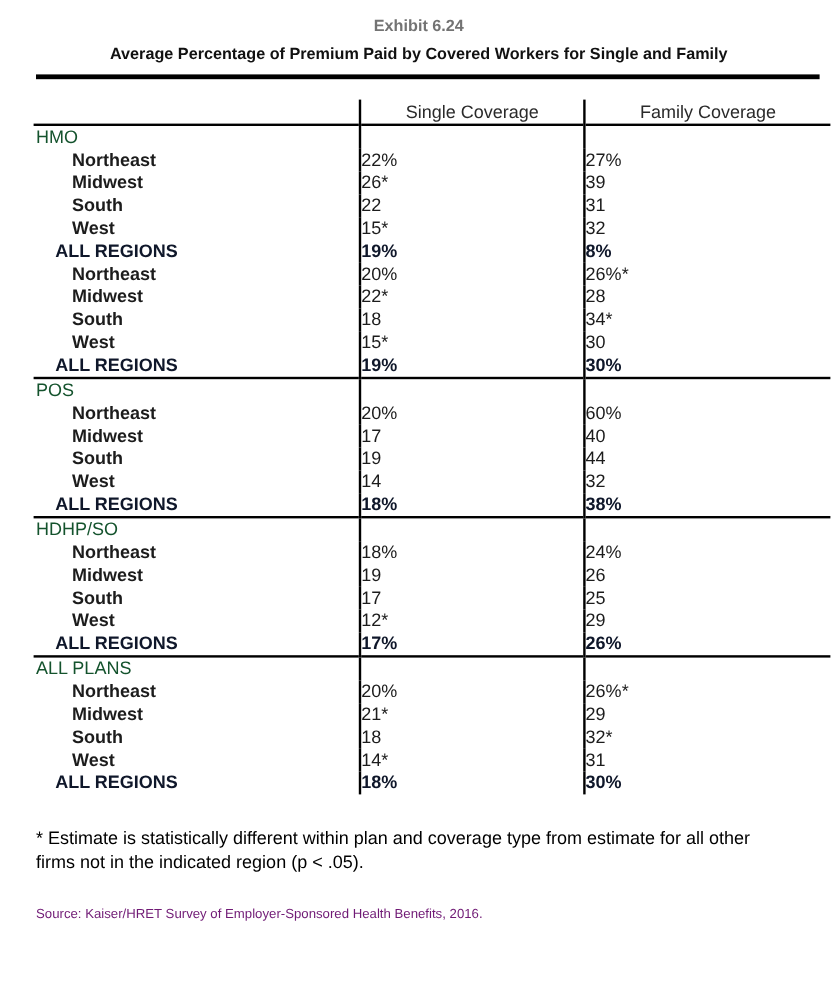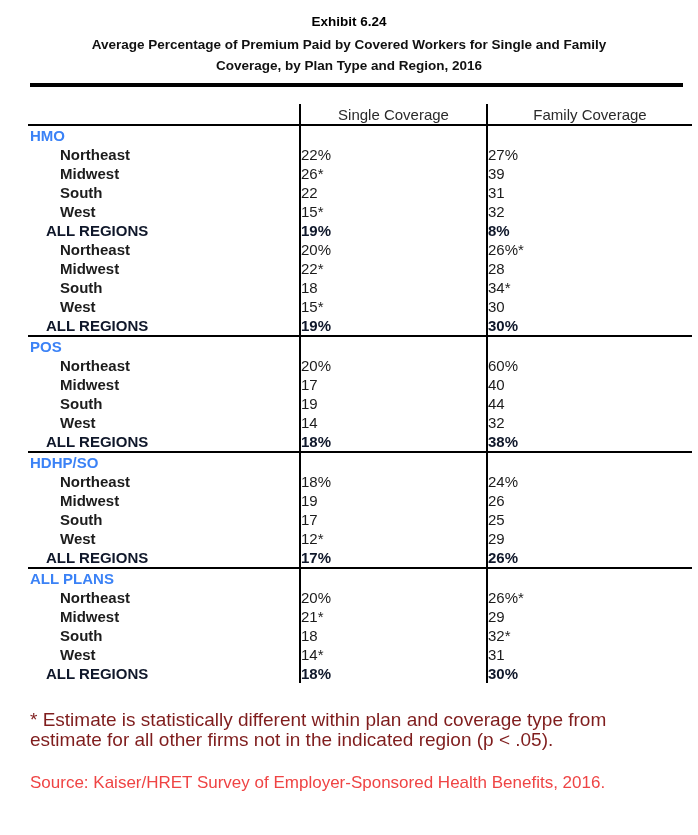--- a/index.html
+++ b/index.html
@@ -5,21 +5,21 @@
   html, body { margin: 0; padding: 0; background: #ffffff; }
   body {
     width: 698px; height: 835px; overflow: hidden;
     font-family: "Liberation Sans", "DejaVu Sans", sans-serif;
     color: #1c1c1c;
     -webkit-font-smoothing: antialiased;
   }
   .page { width: 698px; height: 835px; box-sizing: border-box; padding-top: 12px; }
 
   .exhibit-label {
-    text-align: center; font-size: 13.5px; font-weight: bold; color: #000000;
+    text-align: center; font-size: 13.5px; font-weight: bold; color: #737373;
     line-height: 20px;
   }
   .doc-title {
     text-align: center; font-size: 13.5px; font-weight: bold; color: #111;
     line-height: 21px; margin-top: 2px;
   }
   .title-rule { height: 4px; background: #000; margin: 7px 15px 0 30px; }
 
   table.exhibit-table {
     border-collapse: collapse; table-layout: fixed;
@@ -28,44 +28,43 @@
   }
   .exhibit-table th, .exhibit-table td {
     padding: 0; height: 19px; vertical-align: middle;
     white-space: nowrap; overflow: hidden;
   }
   .exhibit-table thead th { font-weight: normal; text-align: center; height: 20px; color: #2a2a2a; }
   .exhibit-table .bL { border-left: 2px solid #000; }
   .exhibit-table td.val { text-align: left; }
   .exhibit-table td.label { text-align: left; }
   .exhibit-table tr.plan-row td { border-top: 2px solid #000; }
-  .exhibit-table tr.plan-row td.label { font-weight: bold; color: #3b82f6; padding-left: 2px; }
+  .exhibit-table tr.plan-row td.label { font-weight: normal; color: #14532d; padding-left: 2px; }
   .exhibit-table tr.region-row td.label { padding-left: 32px; font-weight: bold; }
   .exhibit-table tr.total-row td { font-weight: bold; color: #0f172a; }
   .exhibit-table tr.total-row td.label { padding-left: 18px; }
 
   .footnote {
     margin: 27px 46px 0 30px; width: 630px;
-    font-size: 19px; line-height: 20px; color: #7f1d1d;
+    font-size: 15px; line-height: 20px; color: #000000;
   }
   .source-note {
     margin: 23px 30px 0 30px; width: 640px;
-    font-size: 17px; line-height: 20px; color: #ef4444;
+    font-size: 11px; line-height: 20px; color: #701a75;
   }
 </style>
 </head>
 <body>
 
 <div class="page">
 
   <div class="exhibit-label">Exhibit 6.24</div>
 
   <div class="doc-title">
     <span>Average Percentage of Premium Paid by Covered Workers for Single and Family</span><br>
-    <span>Coverage, by Plan Type and Region, 2016</span>
   </div>
 
   <div class="title-rule"></div>
 
   <table class="exhibit-table">
     <colgroup>
       <col style="width:272px">
       <col style="width:187px">
       <col style="width:205px">
     </colgroup>

